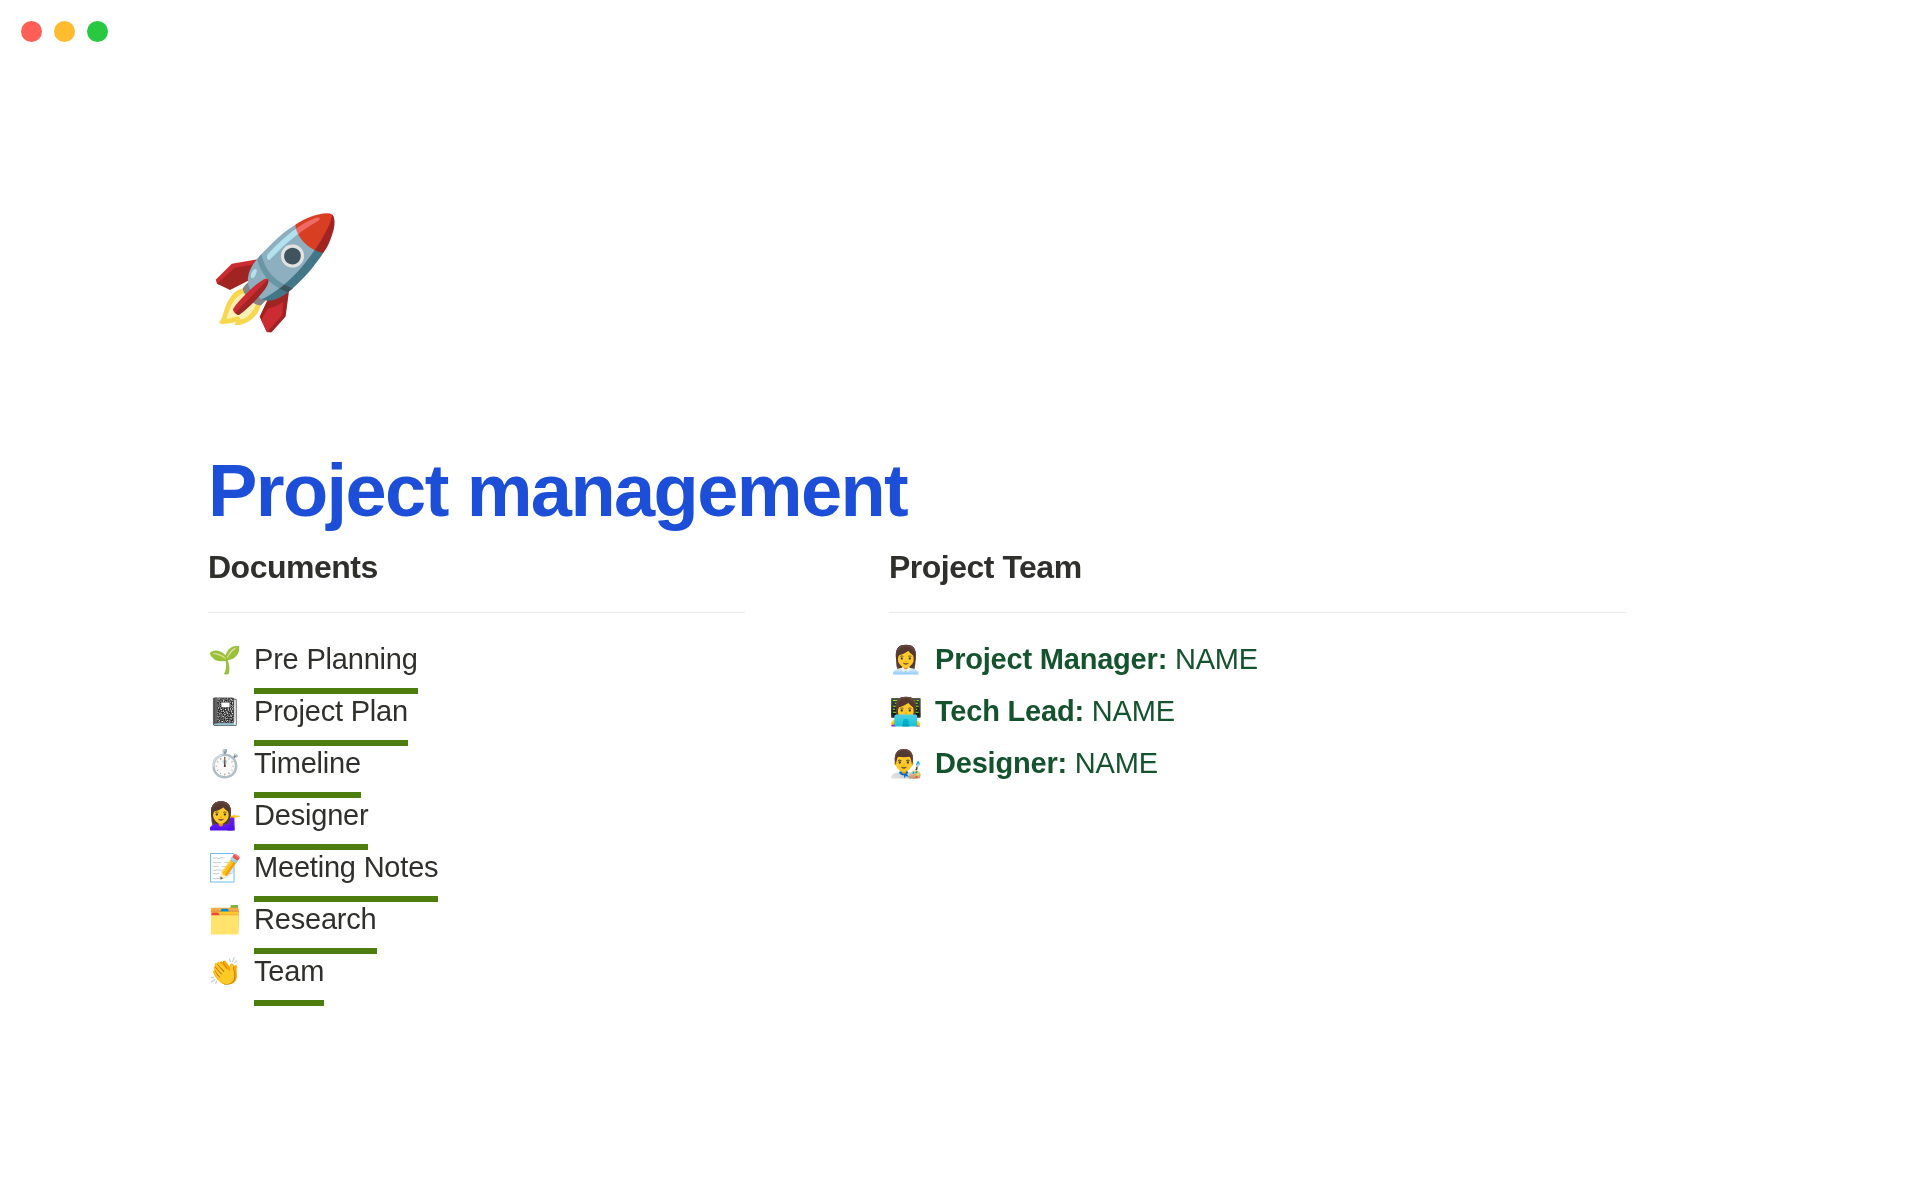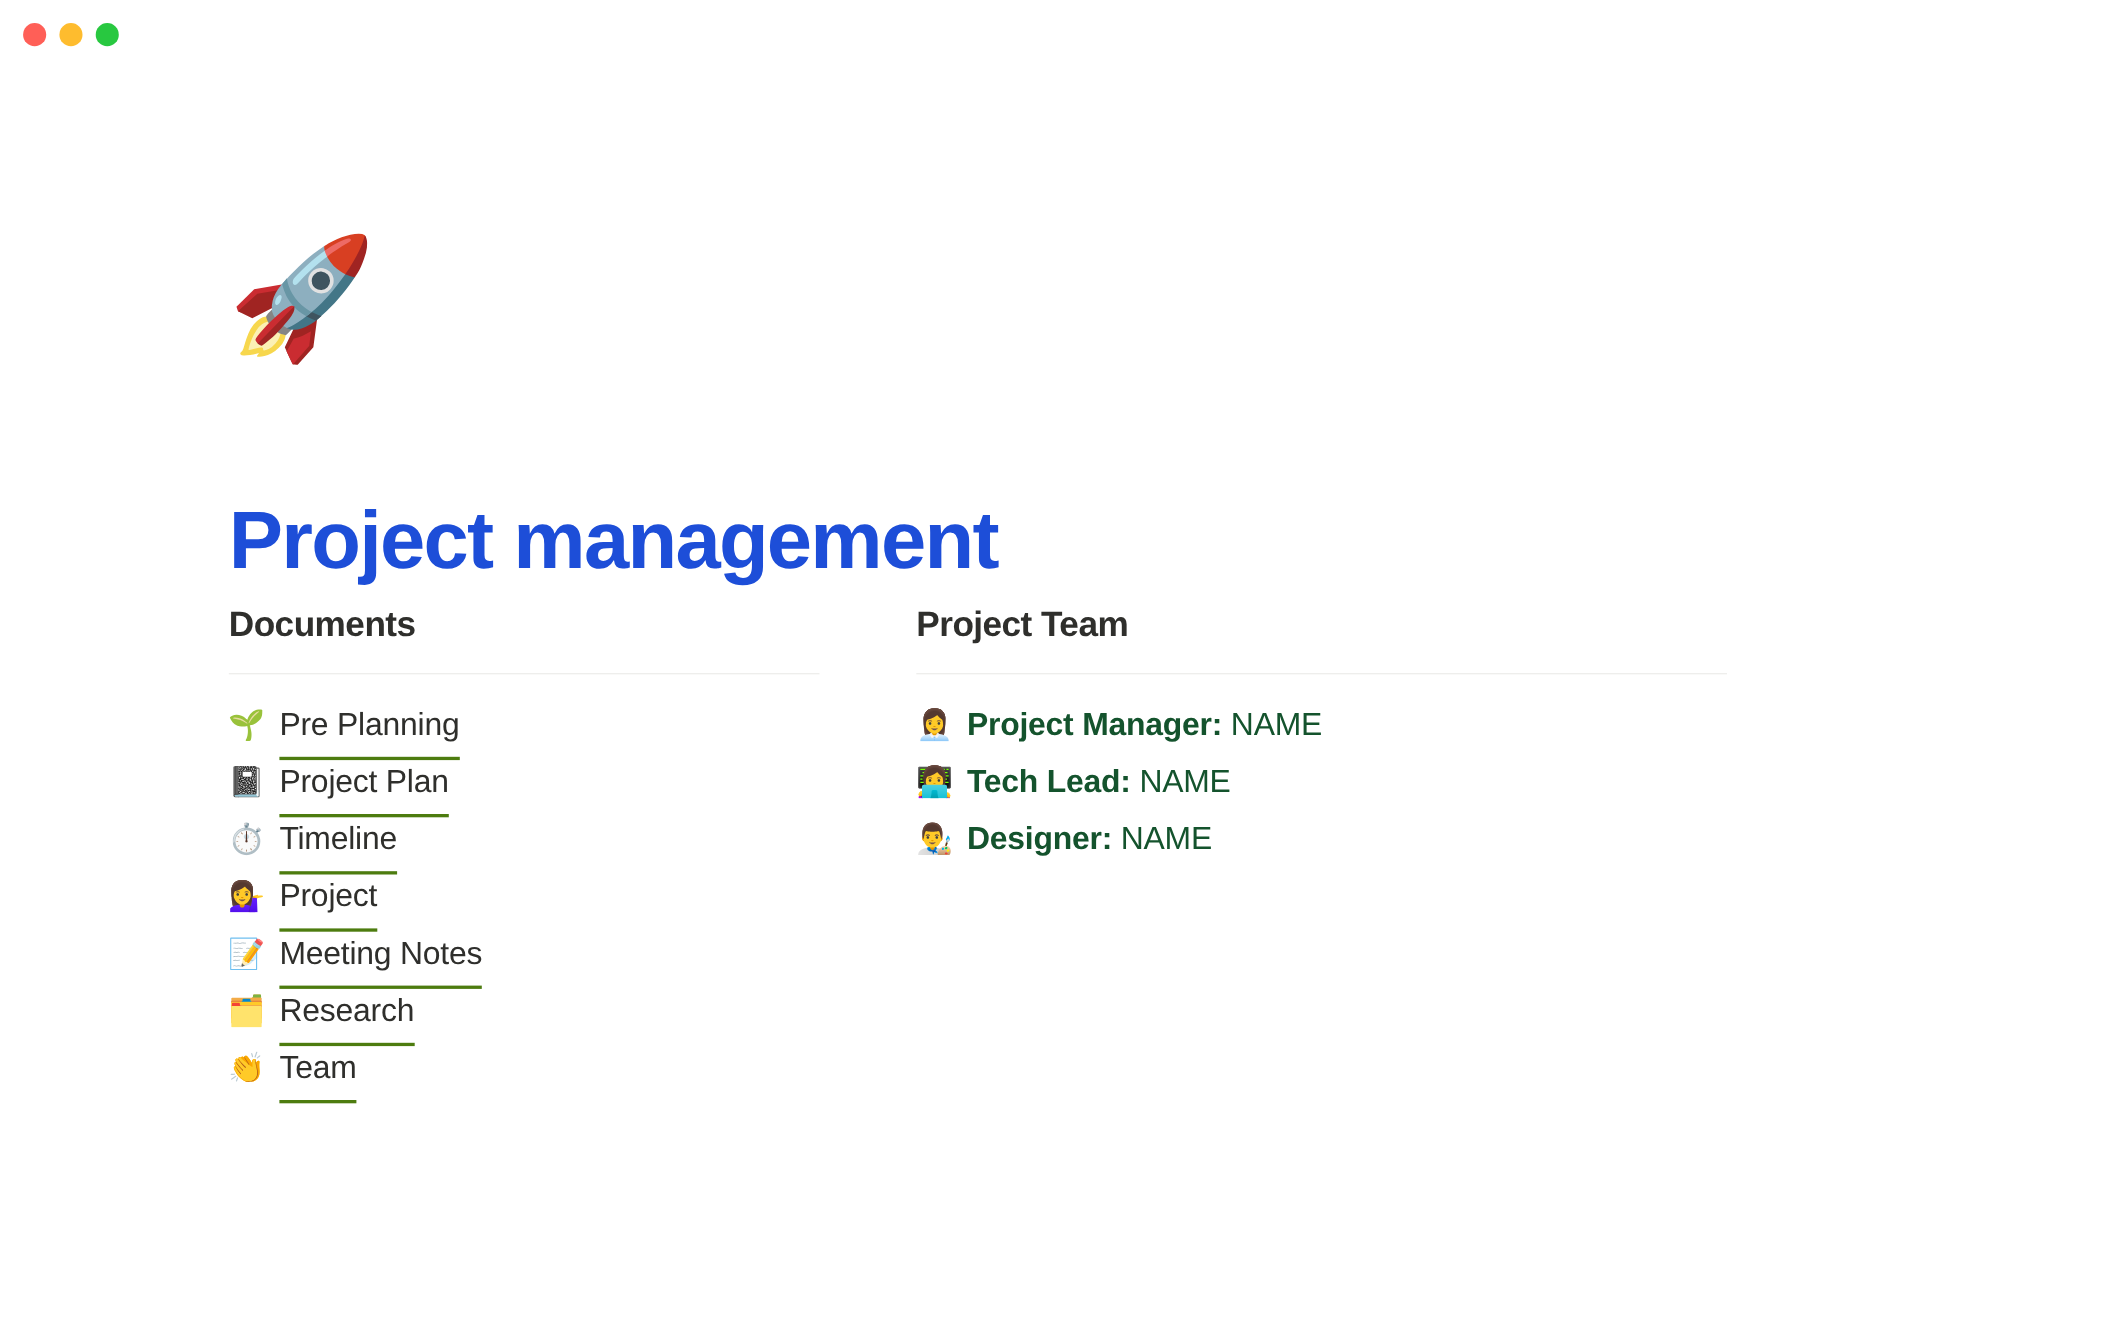--- a/index.html
+++ b/index.html
@@ -96,21 +96,21 @@
     white-space: nowrap;
   }
 
   
   .columns {
     position: absolute;
     left: 0px;
     top: 548px;
     width: 1352px;
     display: flex;
-    gap: 40px;
+    gap: 96px;
   }
 
   .col {
     width: 537px;
     flex: 0 0 537px;
   }
   .col.col-right {
     width: 737px;
     flex: 0 0 737px;
     margin-left: 48px;
@@ -156,21 +156,21 @@
     font-family: "DejaVu Sans", "Liberation Sans", sans-serif;
     user-select: none;
     display: inline-block;
   }
 
   .doc-link {
     font-size: 29px;
     line-height: 52px;
     color: #2f2f2c;
     text-decoration: none;
-    border-bottom: 3px solid #4d7c0f;
+    border-bottom: 6px solid #4d7c0f;
     padding-bottom: 3px;
     letter-spacing: -0.2px;
     white-space: nowrap;
     cursor: pointer;
   }
 
   .team-text {
     font-size: 29px;
     line-height: 52px;
     color: #14532d;
@@ -221,21 +221,21 @@
               <a class="doc-link">Project Plan</a>
             </li>
 
             <li class="list-row">
               <span class="row-emoji">⏱️</span>
               <a class="doc-link">Timeline</a>
             </li>
 
             <li class="list-row">
               <span class="row-emoji">💁‍♀️</span>
-              <a class="doc-link">Project</a>
+              <a class="doc-link">Designer</a>
             </li>
 
             <li class="list-row">
               <span class="row-emoji">📝</span>
               <a class="doc-link">Meeting Notes</a>
             </li>
 
             <li class="list-row">
               <span class="row-emoji">🗂️</span>
               <a class="doc-link">Research</a>

